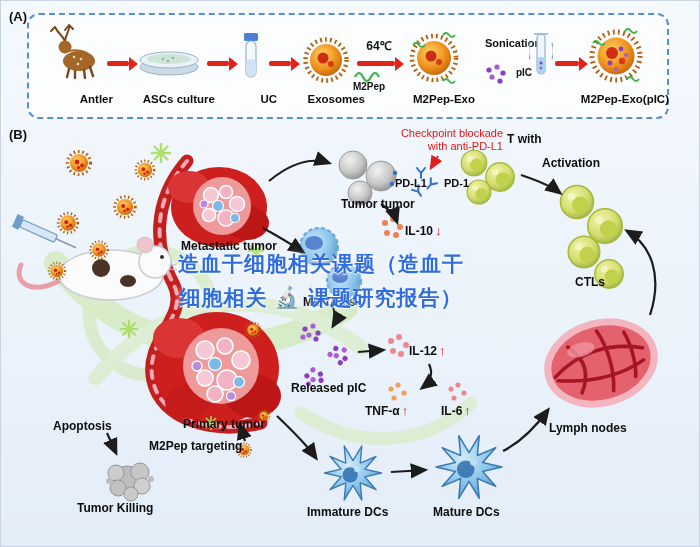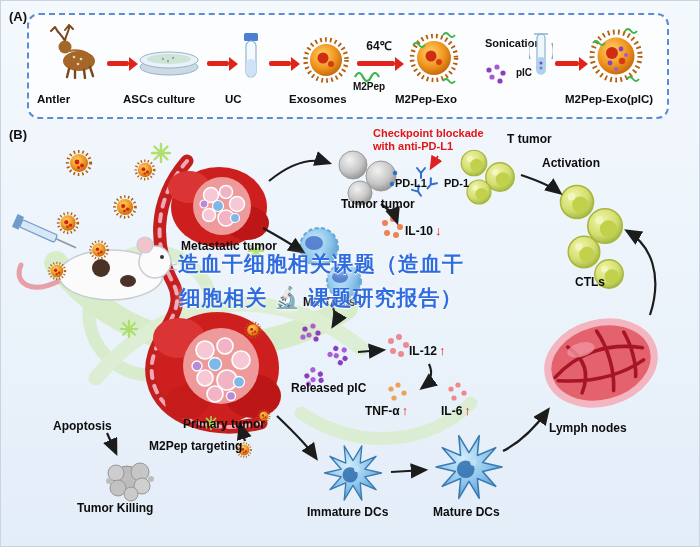--- a/index.html
+++ b/index.html
@@ -2,28 +2,28 @@
 <html><head>
 <meta charset="utf-8">
 <style>
   *{margin:0;padding:0;box-sizing:border-box}
   html,body{width:700px;height:547px}
   body{font-family:"Liberation Sans",sans-serif;background:#dfe8f2;position:relative;overflow:hidden}
   .fig{position:absolute;inset:0;background:linear-gradient(180deg,#f4f9fd 0%,#e9f1fa 70%,#e3edf8 100%);border:1px solid #c9d4e0}
   .tag{position:absolute;font-weight:bold;font-size:13px;color:#111;z-index:5}
   .pa-box{position:absolute;left:26px;top:12px;width:642px;height:106px;border:2px dashed #5b8dd6;border-radius:12px;background:#fcfdff;z-index:2}
   .icon{position:absolute}
-  .step-label{position:absolute;top:78px;font-weight:bold;font-size:11.5px;color:#0d0d0d;text-align:left;white-space:nowrap}
+  .step-label{position:absolute;top:78px;font-weight:bold;font-size:11.5px;color:#0d0d0d;text-align:right;white-space:nowrap}
   .ann{position:absolute;font-weight:bold;color:#111;text-align:center;white-space:nowrap}
   .rarrow{position:absolute;height:5px;background:#e0241a;border-radius:2px}
   .rarrow::after{content:"";position:absolute;right:-9px;top:-4.5px;border-left:9px solid #e0241a;border-top:7px solid transparent;border-bottom:7px solid transparent}
   .scene{position:absolute;left:0;top:122px;z-index:1}
   .bl{position:absolute;font-weight:bold;font-size:12px;color:#0d0d0d;white-space:nowrap;z-index:6}
   .bl.small{font-size:11px}
-  .red-note{position:absolute;font-weight:bold;font-size:11px;color:#e41414;white-space:nowrap;text-align:left;z-index:6}
+  .red-note{position:absolute;font-weight:normal;font-size:11px;color:#e41414;white-space:nowrap;text-align:right;z-index:6}
   .cy .dir{color:#e41010;font-size:13px;margin-left:2px}
   .watermark{position:absolute;left:140px;top:246px;width:360px;text-align:center;z-index:30;color:#2f6ce0;font-weight:bold;font-size:21px;line-height:34px;letter-spacing:1px;text-shadow:0 1px 0 #fff,0 0 6px rgba(255,255,255,.85);pointer-events:none}
 </style>
 </head>
 <body>
 
 <svg width="0" height="0" style="position:absolute" aria-hidden="true">
   <defs>
     <radialGradient id="exoG" cx="40%" cy="35%" r="75%">
       <stop offset="0%" stop-color="#ffd468"></stop>
@@ -373,21 +373,21 @@
       <path d="M106,310 L115,330"></path>
       <path d="M428,241 C433,252 429,259 421,265"></path>
       <path d="M262,105 C282,116 293,123 302,129"></path>
       <path d="M244,318 L239,302"></path>
     </g>
     <path d="M437,33 L430,45" stroke="#e02020" stroke-width="1.8" fill="none" stroke-dasharray="3 2" marker-end="url(#rh)"></path>
   </svg>
 
   <div class="red-note" style="left:372px;top:126px;width:130px">Checkpoint blockade</div>
   <div class="red-note" style="left:372px;top:139px;width:130px">with anti-PD-L1</div>
-  <div class="bl" style="left:506px;top:131px">T tumor</div>
+  <div class="bl" style="left:506px;top:131px">T with</div>
   <div class="bl" style="left:541px;top:155px">Activation</div>
   <div class="bl" style="left:340px;top:196px">Tumor tumor</div>
   <div class="bl small" style="left:394px;top:176px">PD-L1</div>
   <div class="bl small" style="left:443px;top:176px">PD-1</div>
   <div class="bl" style="left:180px;top:238px">Metastatic tumor</div>
   <div class="bl" style="left:574px;top:274px">CTLs</div>
   <div class="bl" style="left:302px;top:294px">M2-TAMs</div>
 
   <div class="bl cy" style="left:404px;top:222px">
     <span>IL-10</span><span class="dir">↓</span>

